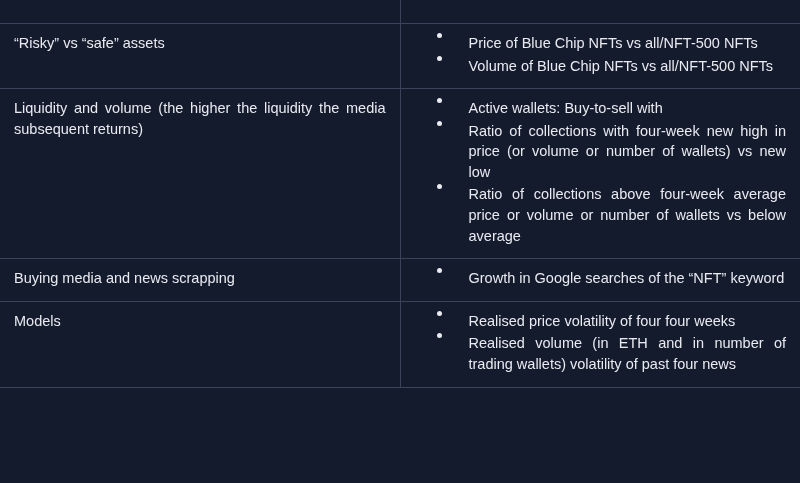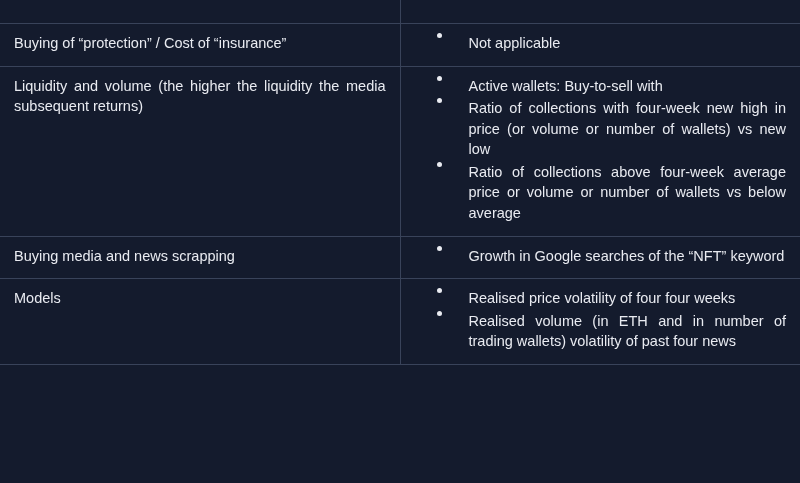--- a/index.html
+++ b/index.html
@@ -111,34 +111,38 @@
       <col class="c1">
       <col class="c2">
     </colgroup>
     <tbody>
 
       <tr class="clip-top-row">
         <td></td>
         <td class="col-right"></td>
       </tr>
 
-
-      <tr>
-        <td>
-          <span class="cell-text nojust">Buying of “protection” / Cost of “insurance”</span>
-        </td>
-        <td class="col-right">
-          <ul class="bullets">
-            <li class="nojust">
-              <span class="dot"></span>
-              <span class="btxt">Not applicable</span>
-            </li>
-          </ul>
-        </td>
-      </tr>
+      <tr>
+        <td>
+          <span class="cell-text nojust">“Risky” vs “safe” assets</span>
+        </td>
+        <td class="col-right">
+          <ul class="bullets">
+            <li>
+              <span class="dot"></span>
+              <span class="btxt">Price of Blue Chip NFTs vs all/NFT-500 NFTs</span>
+            </li>
+            <li>
+              <span class="dot"></span>
+              <span class="btxt">Volume of Blue Chip NFTs vs all/NFT-500 NFTs</span>
+            </li>
+          </ul>
+        </td>
+      </tr>
+
 
       <tr>
         <td>
           <span class="cell-text">Liquidity and volume (the higher the liquidity the media subsequent returns)</span>
         </td>
         <td class="col-right">
           <ul class="bullets">
             <li class="nojust">
               <span class="dot"></span>
               <span class="btxt">Active wallets: Buy-to-sell with</span>

